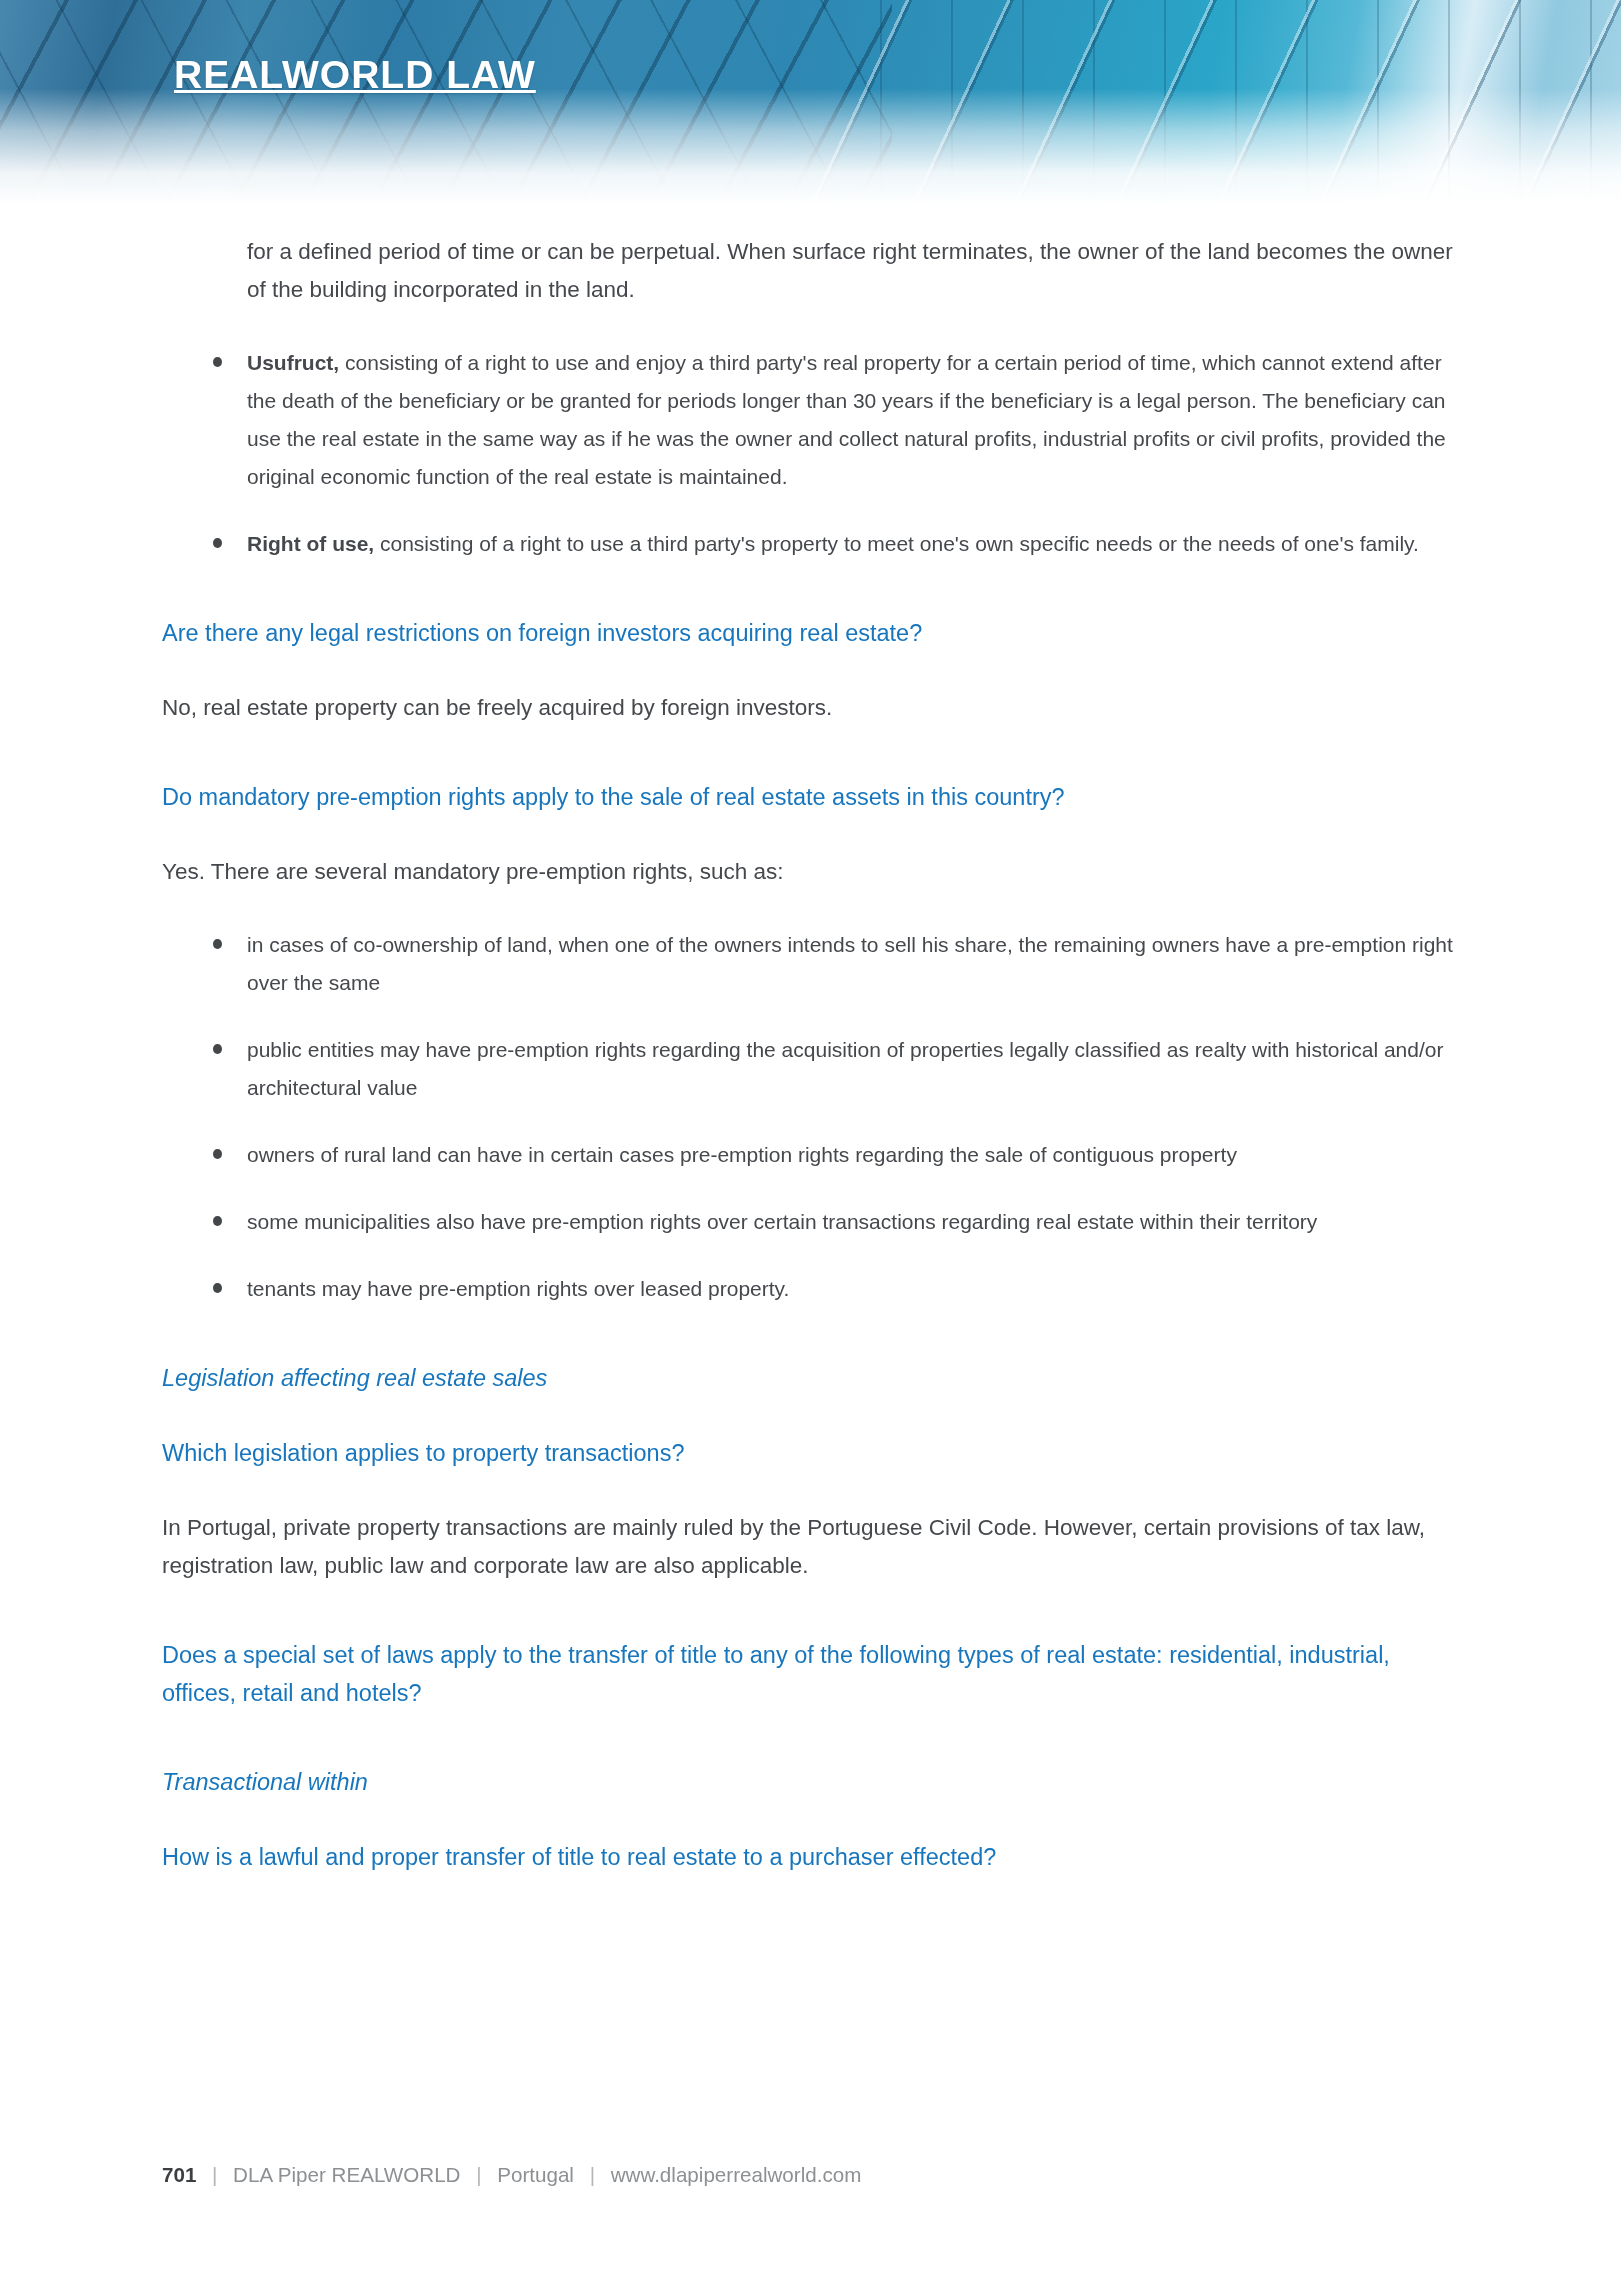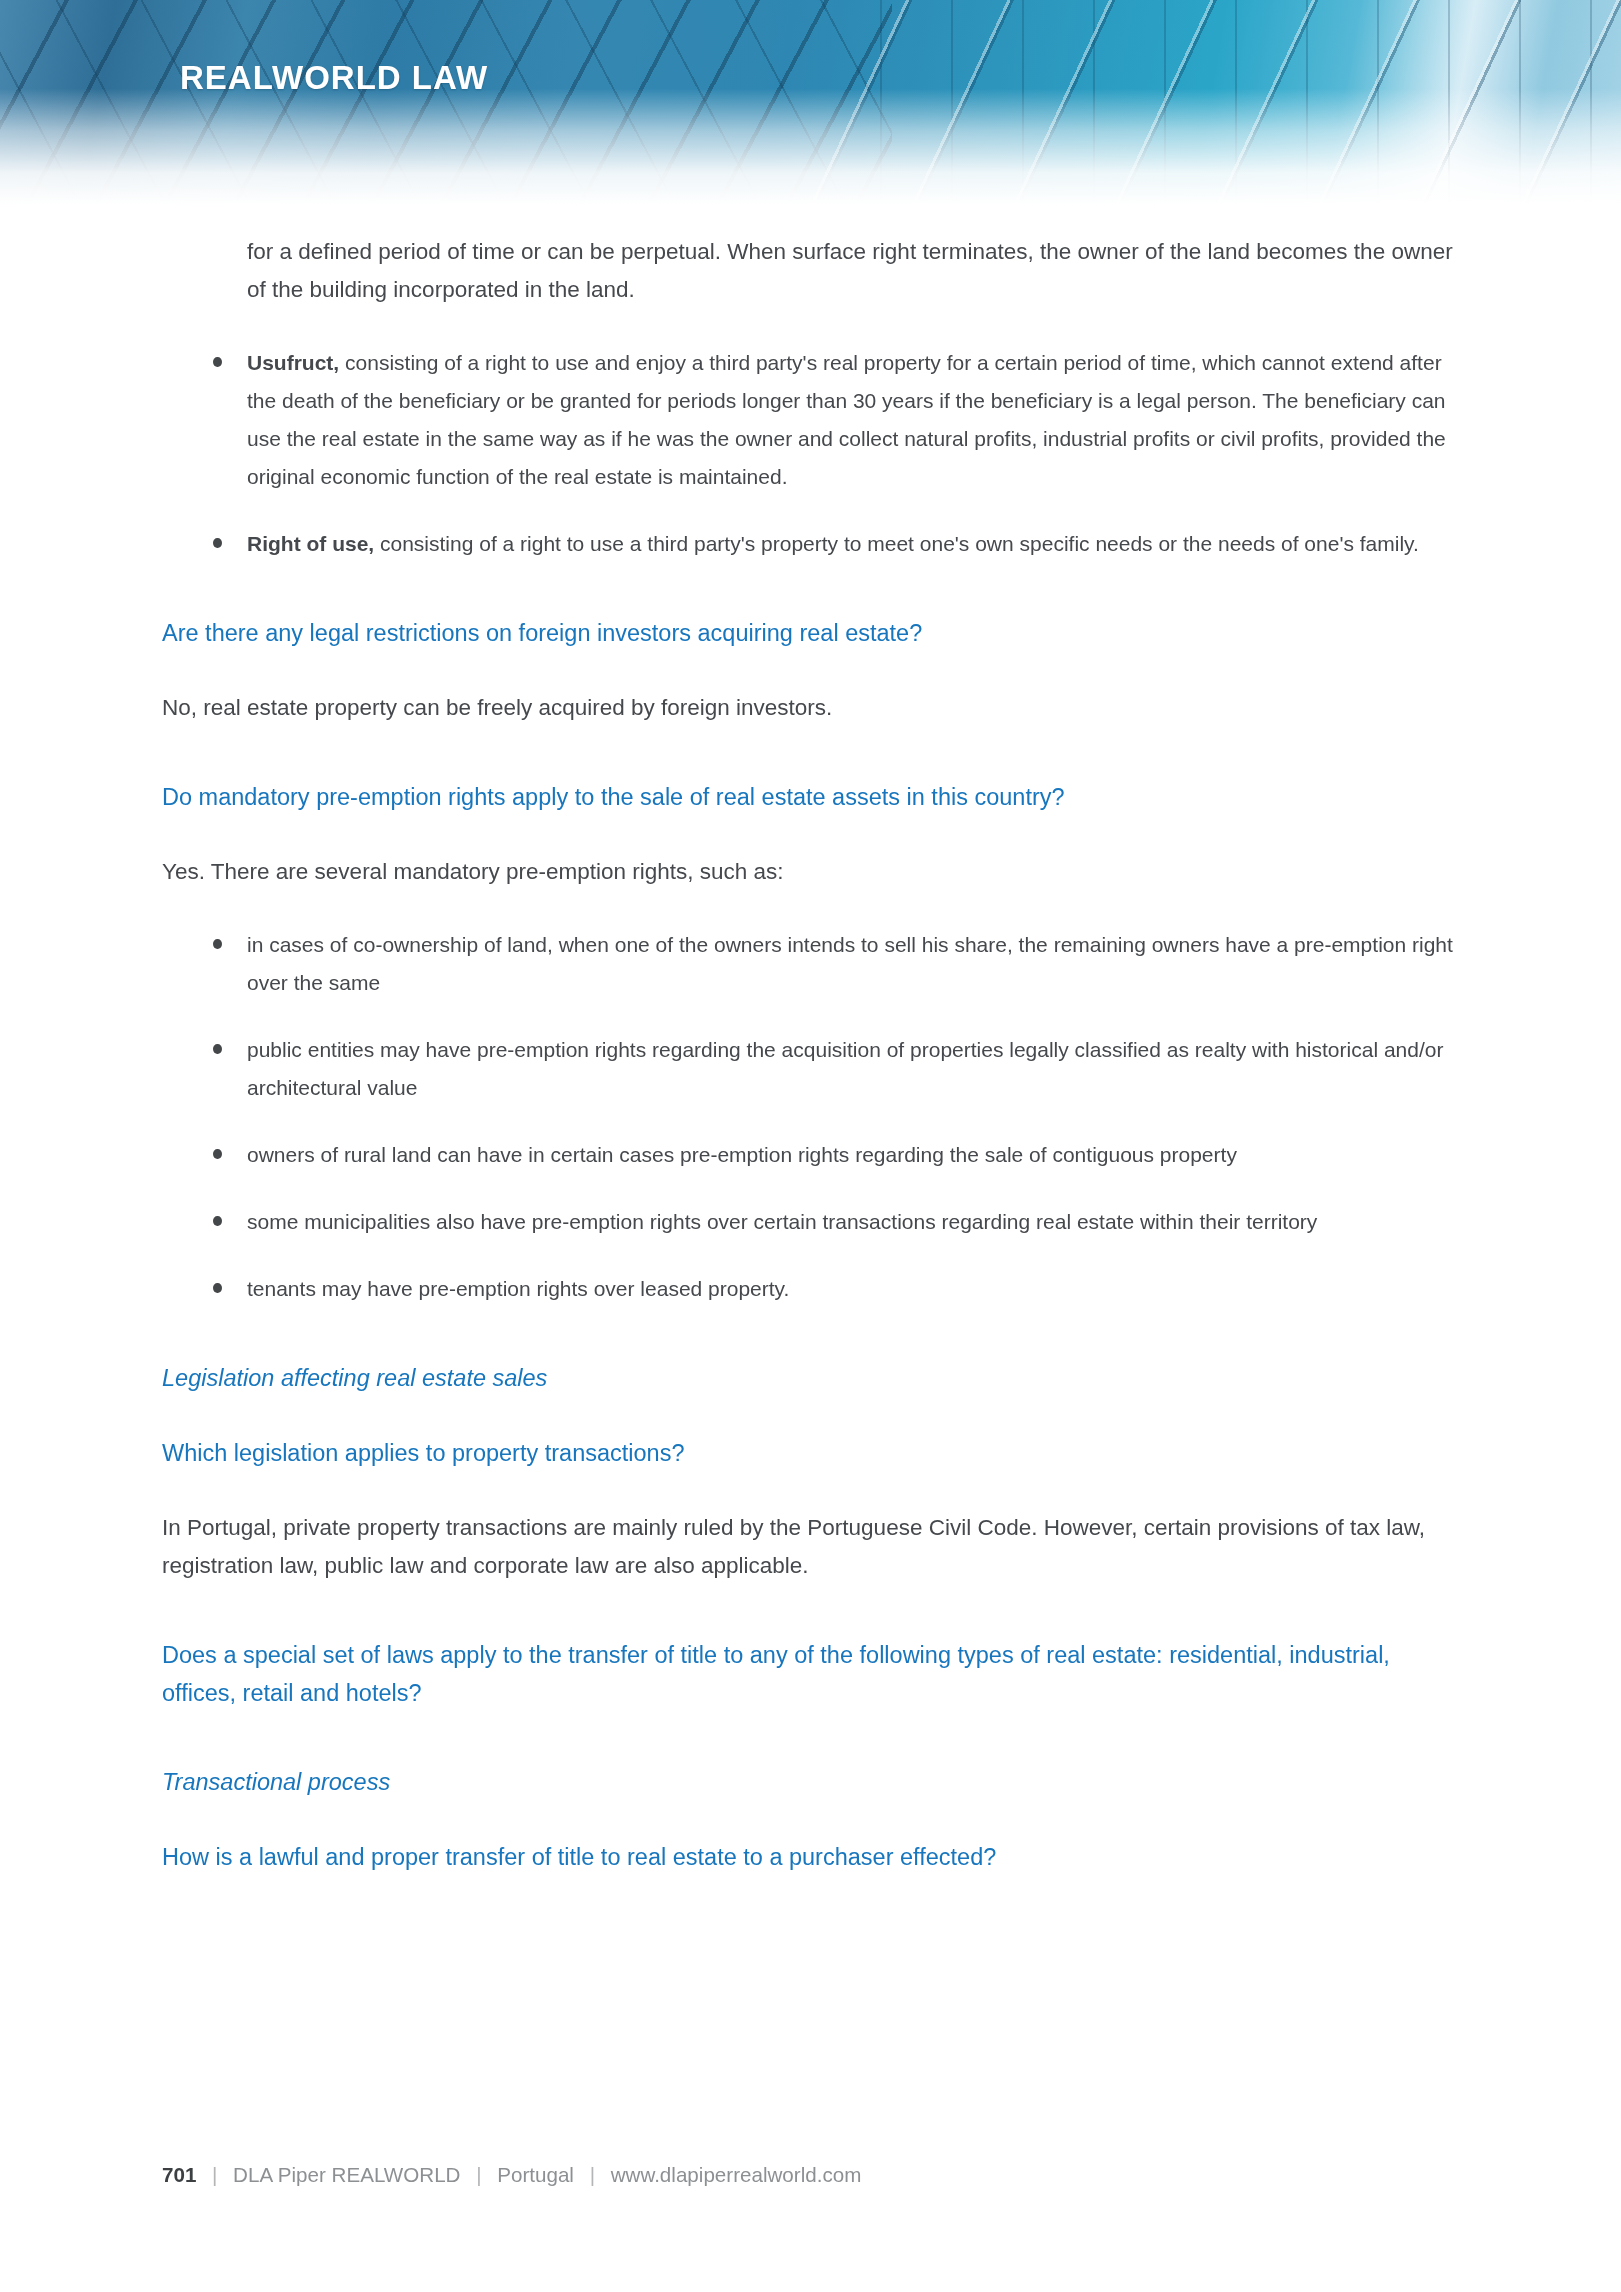--- a/index.html
+++ b/index.html
@@ -39,24 +39,25 @@
       repeating-linear-gradient(90deg,  rgba(255,255,255,0) 0 69px, rgba(10,50,80,0.25) 69px 71px);
     opacity: .9;
   }
   .hero-fade {
     position: absolute; inset: 0;
     background: linear-gradient(to bottom,
       rgba(255,255,255,0) 42%, rgba(255,255,255,0.55) 62%,
       rgba(255,255,255,0.92) 82%, #ffffff 97%);
   }
   .brand {
-    position: absolute; left: 162px; top: 43px; margin: 18px;
-    color: #ffffff; font-size: 33px; font-weight: 700;
+    position: absolute; left: 162px; top: 43px; margin: 12px;
+    color: #ffffff; font-size: 39px; font-weight: 700;
     letter-spacing: 1px; line-height: 1;
     text-shadow: 0 1px 2px rgba(10,40,60,0.25);
+    text-decoration: underline;
   }
 
   
   .content { padding: 0 157px 0 162px; }
 
   .body {
     margin: 37px 0 0;
     color: #45484c;
     font-size: 22.5px;
     line-height: 38px;
@@ -154,21 +155,21 @@
       </li>
     </ul>
 
     <h3 class="section">Legislation affecting real estate sales</h3>
 
     <h2 class="question">Which legislation applies to property transactions?</h2>
     <p class="body">In Portugal, private property transactions are mainly ruled by the Portuguese Civil Code. However, certain provisions of tax law, registration law, public law and corporate law are also applicable.</p>
 
     <h2 class="question">Does a special set of laws apply to the transfer of title to any of the following types of real estate: residential, industrial, offices, retail and hotels?</h2>
 
-    <h3 class="section">Transactional process</h3>
+    <h3 class="section">Transactional within</h3>
 
     <h2 class="question">How is a lawful and proper transfer of title to real estate to a purchaser effected?</h2>
 
   </main>
 
   <footer class="pfooter">
     <span class="pg">701</span><span class="sep">|</span><span class="fi">DLA Piper REALWORLD</span><span class="sep">|</span><span class="fi">Portugal</span><span class="sep">|</span><span class="fi">www.dlapiperrealworld.com</span>
   </footer>
 
 </div>

